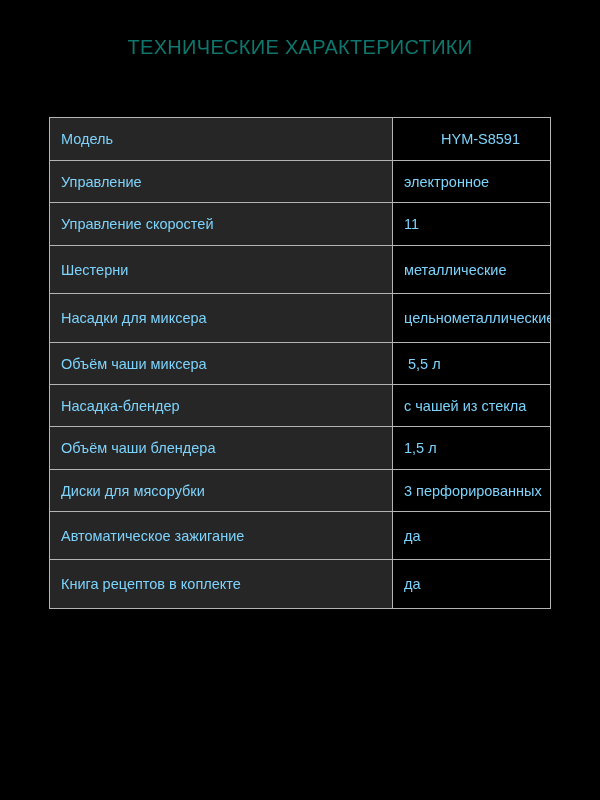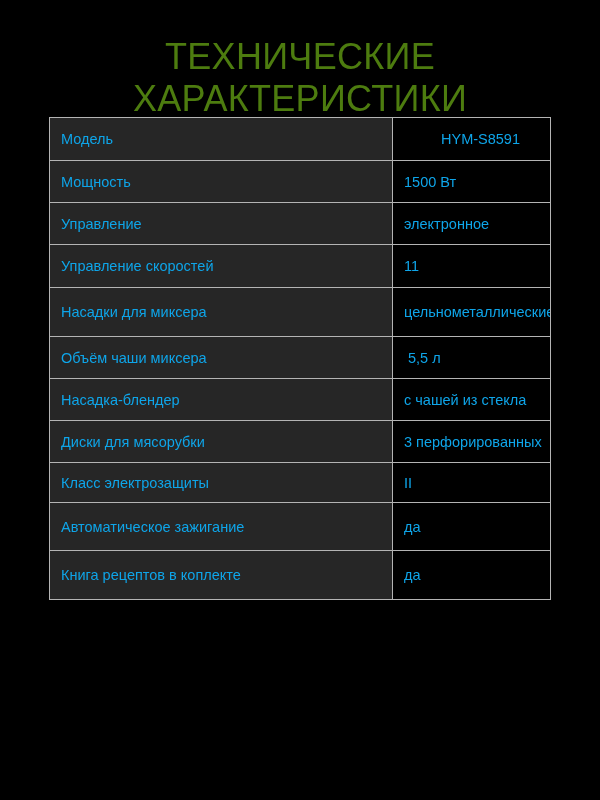--- a/index.html
+++ b/index.html
@@ -2,75 +2,75 @@
 <html><head>
 <meta charset="utf-8">
 <style>
   html, body { margin: 0; padding: 0; }
   body {
     width: 600px; height: 800px; background: #000; overflow: hidden;
     font-family: "Liberation Sans", sans-serif; color: #fff; position: relative;
   }
   .title {
     position: absolute; top: 36px; left: 0; width: 600px; text-align: center;
-    font-size: 36px; font-weight: 400; color: #4d7c0f; letter-spacing: 0.3px;
+    font-size: 20px; font-weight: 400; color: #0f766e; letter-spacing: 0.3px;
   }
   .spec-table {
     position: absolute; left: 49px; top: 117px; width: 502px;
     border-collapse: collapse; table-layout: fixed;
   }
   .spec-table td {
-    border: 1px solid #b4b4b4; padding: 0; font-size: 14.5px; color: #0ea5e9;
+    border: 1px solid #b4b4b4; padding: 0; font-size: 14.5px; color: #7dd3fc;
     vertical-align: middle; white-space: nowrap; overflow: hidden;
   }
   .spec-table td.label { background: #262626; width: 331px; padding-left: 11px; }
   .spec-table td.value { background: #000; padding-left: 11px; }
 </style>
 </head>
 <body>
 
 <div class="title">ТЕХНИЧЕСКИЕ ХАРАКТЕРИСТИКИ</div>
 
 <table class="spec-table">
   <tbody id="spec-body">
       <tr style="height: 43px;">
         <td class="label">Модель</td>
         <td class="value" style="white-space: pre; padding-left: 48px;">HYM-S8591</td>
       </tr>
       <tr style="height: 42px;">
-        <td class="label">Мощность</td>
-        <td class="value" style="white-space: pre;">1500 Вт</td>
-      </tr>
-      <tr style="height: 42px;">
         <td class="label">Управление</td>
         <td class="value" style="white-space: pre; padding-left: 11px;">электронное</td>
       </tr>
       <tr style="height: 43px;">
         <td class="label">Управление скоростей</td>
         <td class="value" style="white-space: pre;">11</td>
+      </tr>
+      <tr style="height: 48px;">
+        <td class="label">Шестерни</td>
+        <td class="value" style="white-space: pre;">металлические</td>
       </tr>
       <tr style="height: 49px; margin-left: 37px;">
         <td class="label">Насадки для миксера</td>
         <td class="value" style="white-space: pre;">цельнометаллические</td>
       </tr>
       <tr style="height: 42px;">
         <td class="label">Объём чаши миксера</td>
         <td class="value" style="white-space: pre; margin-top: 46px;"> 5,5 л</td>
       </tr>
       <tr style="height: 42px;">
         <td class="label">Насадка-блендер</td>
         <td class="value" style="white-space: pre;">с чашей из стекла</td>
       </tr>
+      <tr style="height: 43px;">
+        <td class="label">Объём чаши блендера</td>
+        <td class="value" style="white-space: pre;">1,5 л</td>
+      </tr>
       <tr style="height: 42px;">
         <td class="label">Диски для мясорубки</td>
         <td class="value" style="white-space: pre;">3 перфорированных</td>
-      </tr>
-      <tr style="height: 40px;">
-        <td class="label">Класс электрозащиты</td>
-        <td class="value" style="white-space: pre;">II</td>
       </tr>
       <tr style="height: 48px;">
         <td class="label">Автоматическое зажигание</td>
         <td class="value" style="white-space: pre;">да</td>
       </tr>
       <tr style="height: 49px;">
         <td class="label">Книга рецептов в коплекте</td>
         <td class="value" style="white-space: pre;">да</td>
       </tr>
     </tbody>

